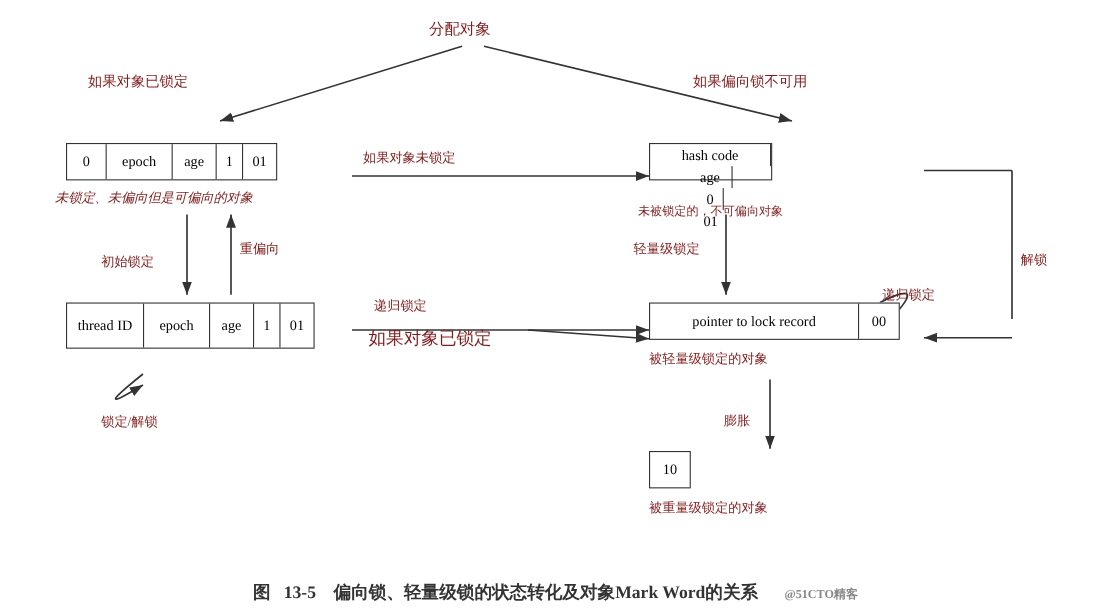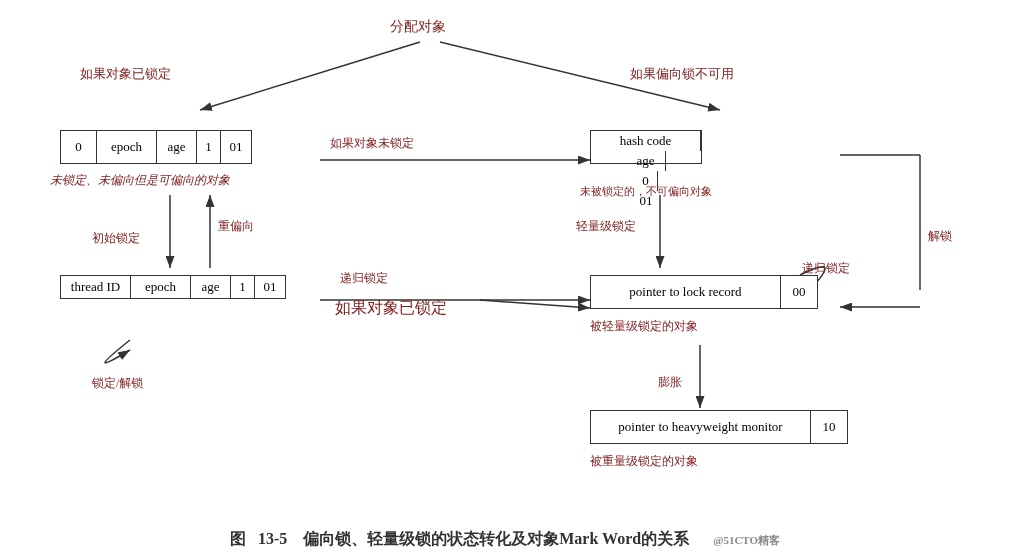--- a/index.html
+++ b/index.html
@@ -122,21 +122,21 @@
     <div class="box-cell" style="min-width:24px;">1</div>
     <div class="box-cell" style="min-width:30px;">01</div>
   </div>
 
   <div class="label" style="left:50px; top:172px; font-size:12px;font-style:italic;">未锁定、未偏向但是可偏向的对象</div>
 
   <div class="label" style="left:92px; top:230px; font-size:12px;">初始锁定</div>
 
   <div class="label" style="left:218px; top:218px; font-size:12px;">重偏向</div>
 
-  <div class="box" style="left:60px; top:275px; height:24px;">
+  <div class="box" style="left:60px; top:275px; height:42px;">
     <div class="box-cell" style="min-width:70px;">thread ID</div>
     <div class="box-cell" style="min-width:60px;">epoch</div>
     <div class="box-cell" style="min-width:40px;">age</div>
     <div class="box-cell" style="min-width:24px;">1</div>
     <div class="box-cell" style="min-width:30px;">01</div>
   </div>
 
 
   <div class="label" style="left:60px; top:375px; font-size:12px;margin-left:32px;">锁定/解锁</div>
 
@@ -164,21 +164,20 @@
     <div class="box-cell" style="min-width:36px;">00</div>
   </div>
 
   <div class="label" style="left:590px; top:318px; font-size:12px;">被轻量级锁定的对象</div>
 
   <div class="label" style="left:928px; top:228px; font-size:12px;">解锁</div>
 
   <div class="label" style="left:658px; top:374px; font-size:12px;">膨胀</div>
 
   <div class="box" style="left:590px; top:410px; height:34px;">
-    <div class="box-cell" style="min-width:220px;">pointer to heavyweight monitor</div>
     <div class="box-cell" style="min-width:36px;">10</div>
   </div>
 
   <div class="label" style="left:590px; top:453px; font-size:12px;">被重量级锁定的对象</div>
 
 </div>
 
 <div class="caption">
   <span>图</span>
   &nbsp;

